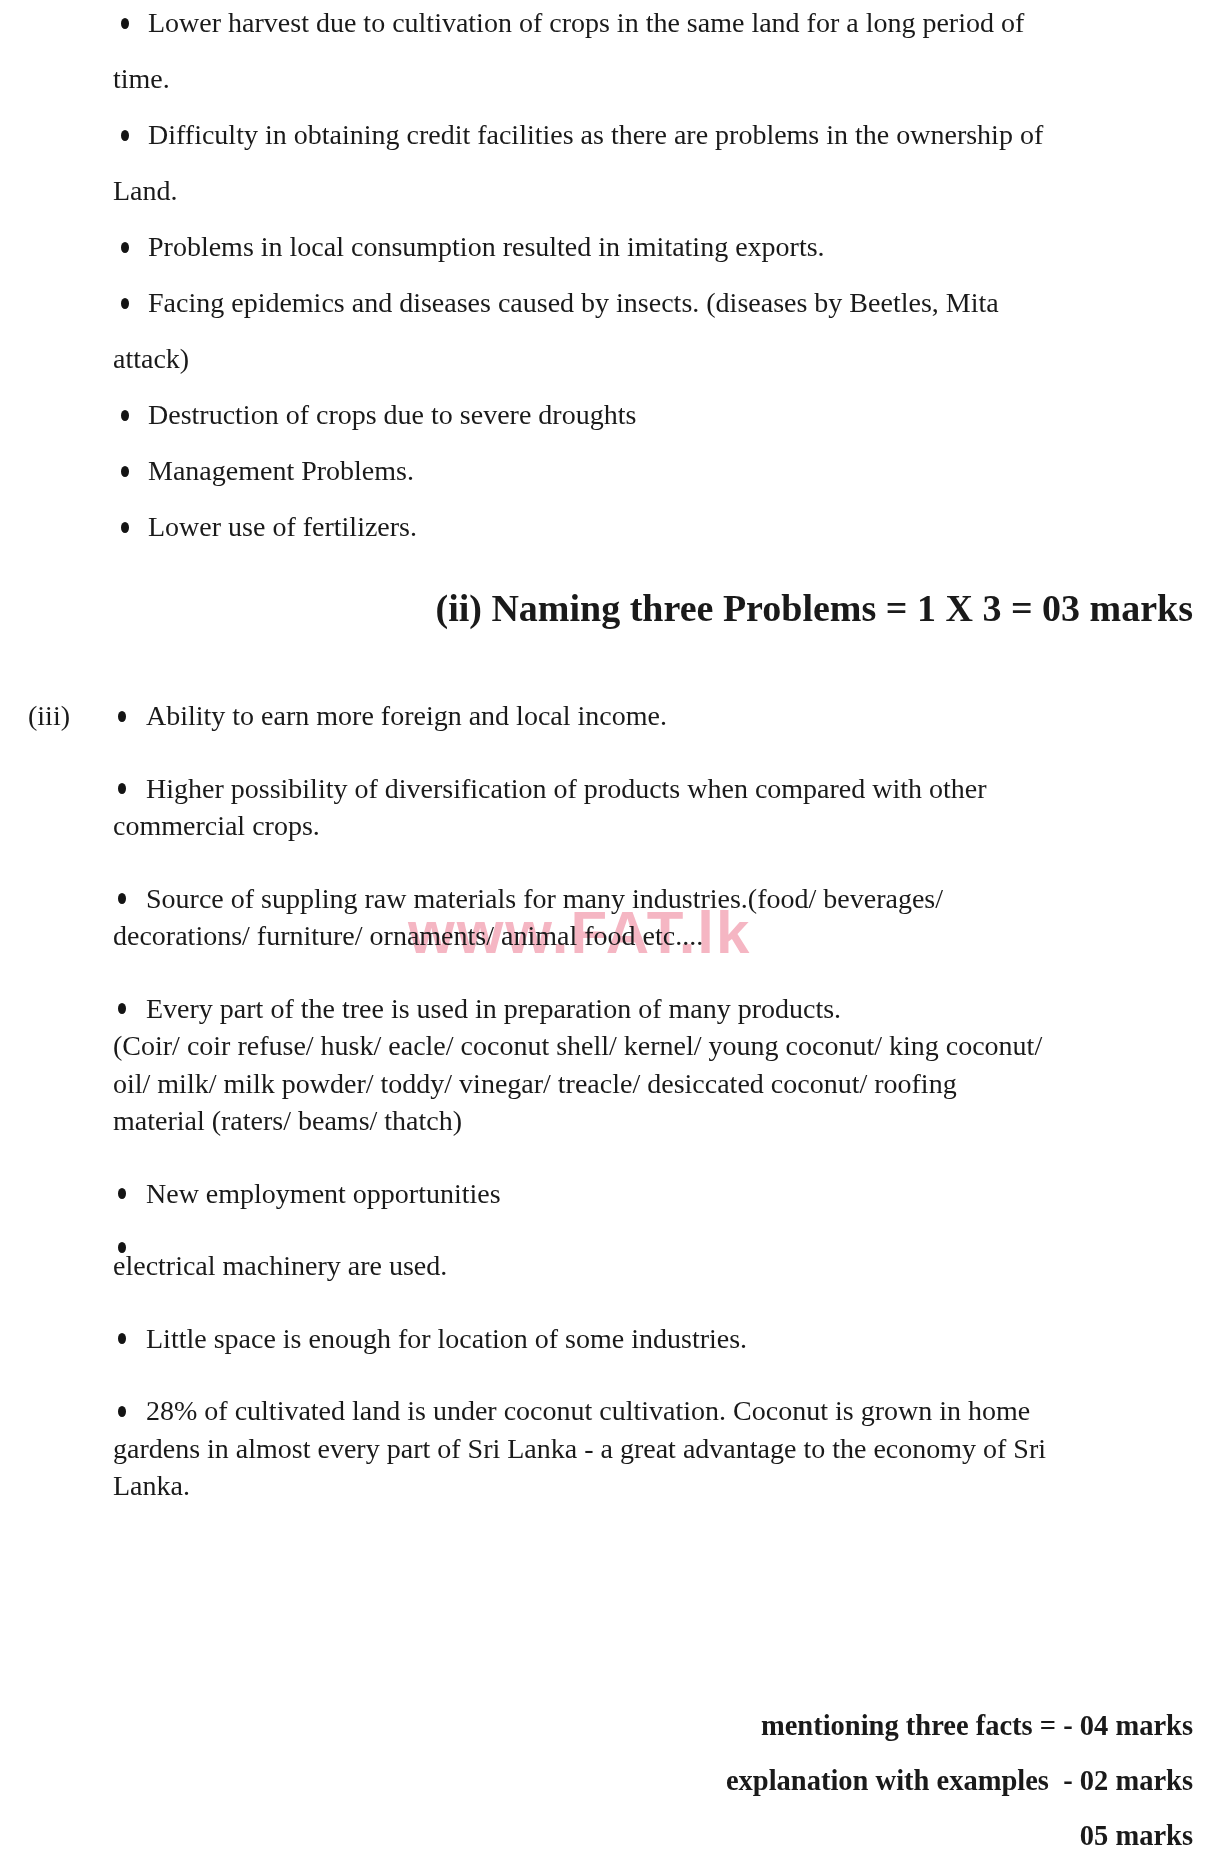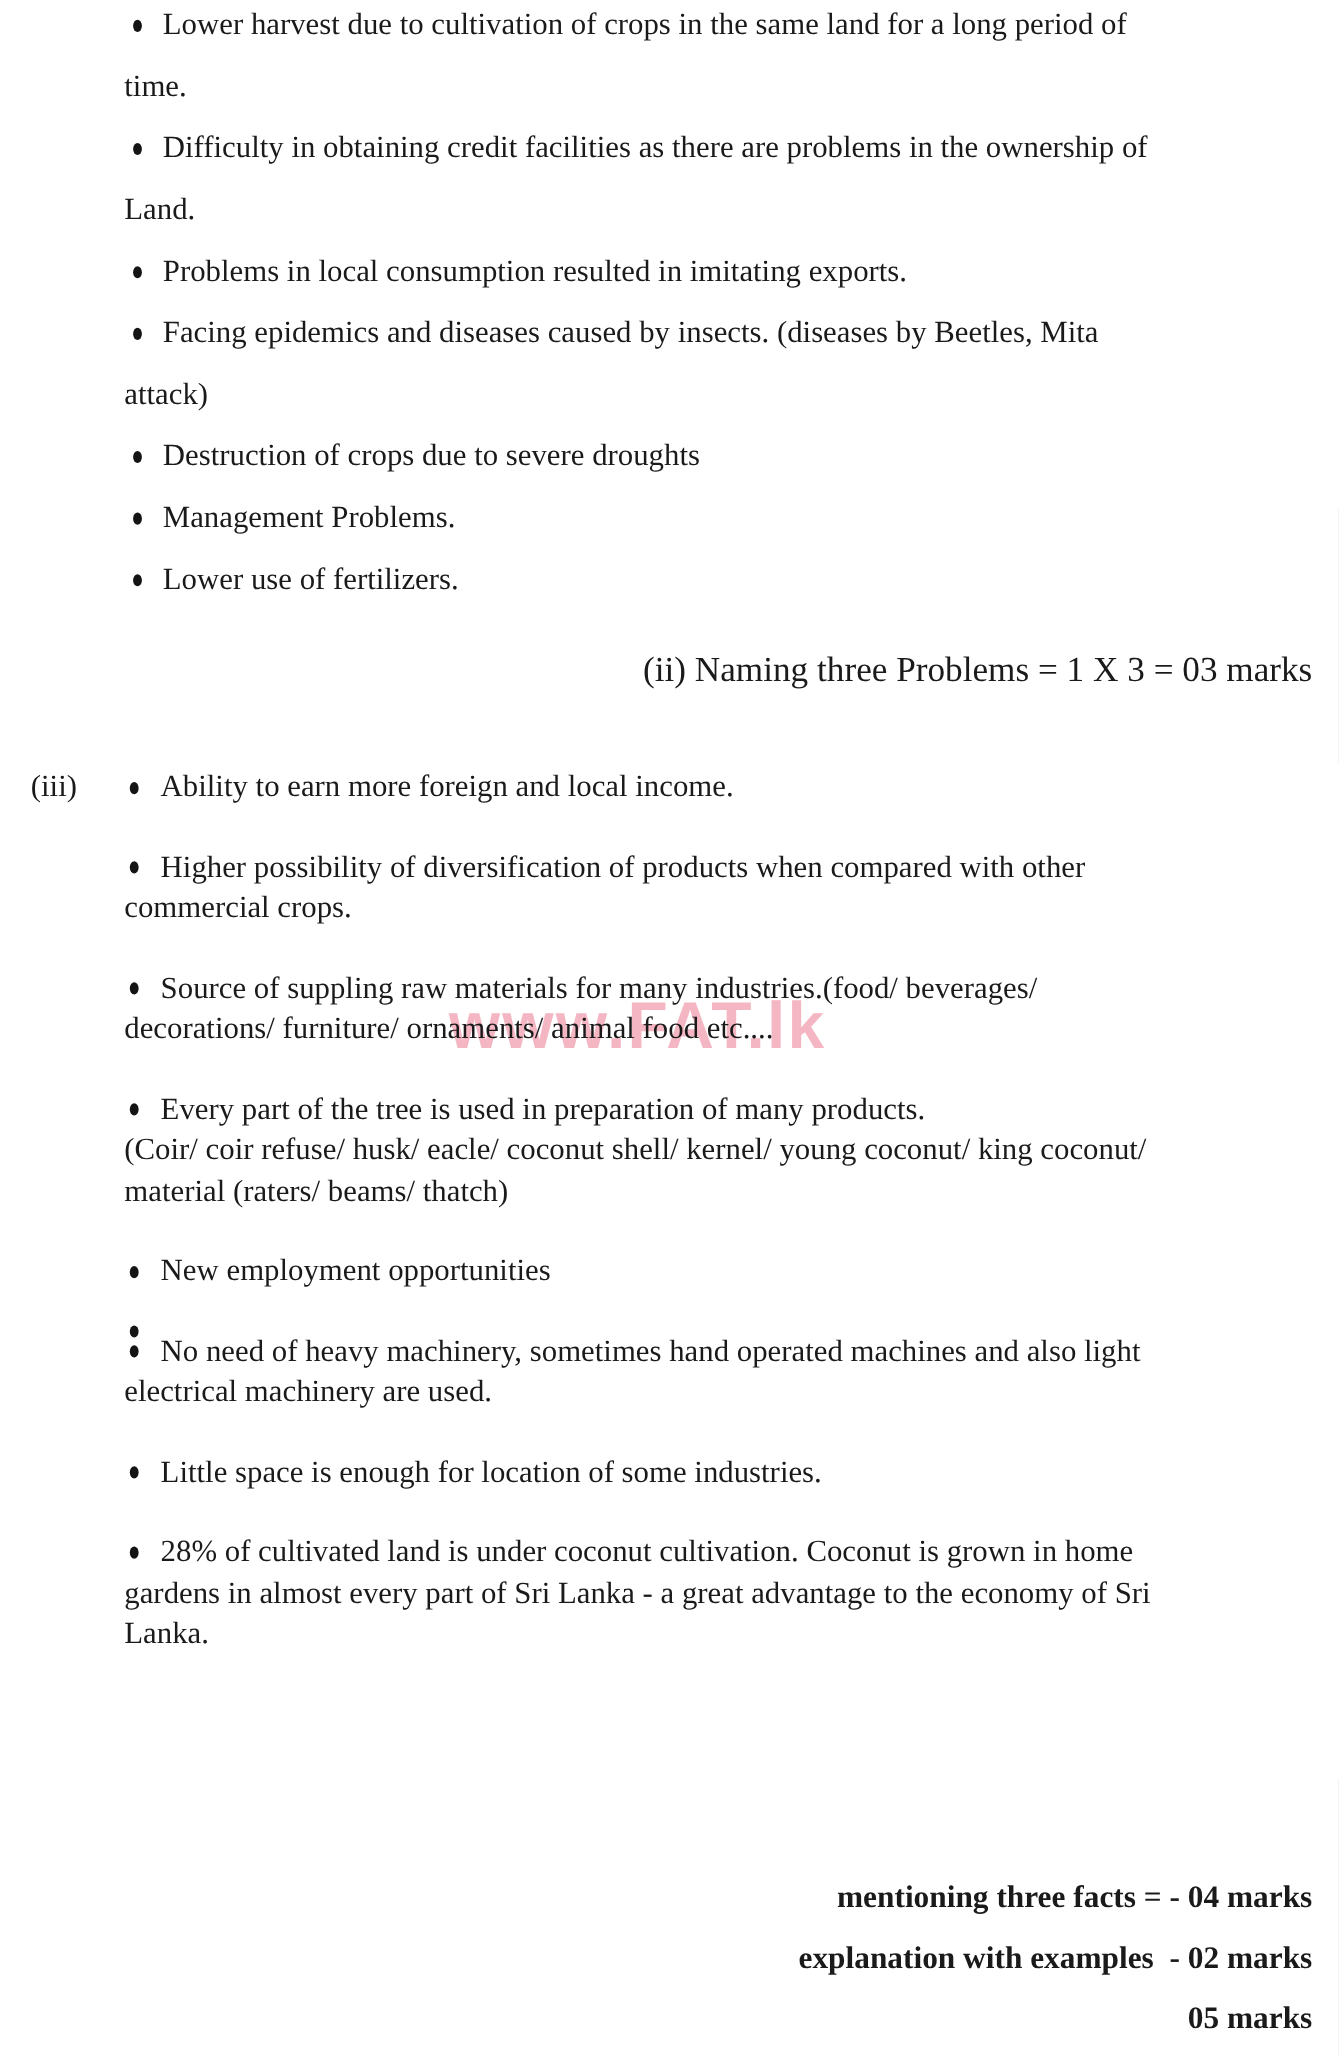--- a/index.html
+++ b/index.html
@@ -43,22 +43,22 @@
     border-radius:50%;
     top:50%; margin-top:-5px;
   }
   .bullet2 > .dot { left:8px; }
   .bullet3 > .dot { left:5px; }
   
   .ii-marks {
     position:absolute;
     right:24px; top:593px;
     z-index:1;
-    font-size:32px;
-    font-weight:normal;
+    font-size:38px;
+    font-weight:bold;
     line-height:30px;
     white-space:pre;
   }
   
   .sec3 {
     position:absolute;
     left:113px; top:697px;
     width:1090px;
     font-size:28px;
     line-height:37.5px;
@@ -114,30 +114,30 @@
           <div class="line bullet3"><span class="dot"></span><span>Higher possibility of diversification of products when compared with other</span></div>
           <div class="line"><span>commercial crops.</span></div>
         </div>
         <div class="bblock">
           <div class="line bullet3"><span class="dot"></span><span>Source of suppling raw materials for many industries.(food/ beverages/</span></div>
           <div class="line"><span>decorations/ furniture/ ornaments/ animal food etc....</span></div>
         </div>
         <div class="bblock">
           <div class="line bullet3"><span class="dot"></span><span>Every part of the tree is used in preparation of many products.</span></div>
           <div class="line"><span>(Coir/ coir refuse/ husk/ eacle/ coconut shell/ kernel/ young coconut/ king coconut/</span></div>
+          <div class="line"><span>oil/ milk/ milk powder/ toddy/ vinegar/ treacle/ desiccated coconut/ roofing</span></div>
           <div class="line"><span>material (raters/ beams/ thatch)</span></div>
         </div>
         <div class="bblock">
           <div class="line bullet3"><span class="dot"></span><span>New employment opportunities</span></div>
         </div>
         <div class="bblock">
           <div class="line bullet3"><span class="dot"></span></div>
         </div>
         <div class="bblock">
-          <div class="line bullet3"><span class="dot"></span><span>No need of heavy machinery, sometimes hand operated machines and also light</span></div>
           <div class="line"><span>electrical machinery are used.</span></div>
         </div>
         <div class="bblock">
           <div class="line bullet3"><span class="dot"></span><span>Little space is enough for location of some industries.</span></div>
         </div>
         <div class="bblock">
           <div class="line bullet3"><span class="dot"></span><span>28% of cultivated land is under coconut cultivation. Coconut is grown in home</span></div>
           <div class="line"><span>gardens in almost every part of Sri Lanka - a great advantage to the economy of Sri</span></div>
           <div class="line"><span>Lanka.</span></div>
         </div>

